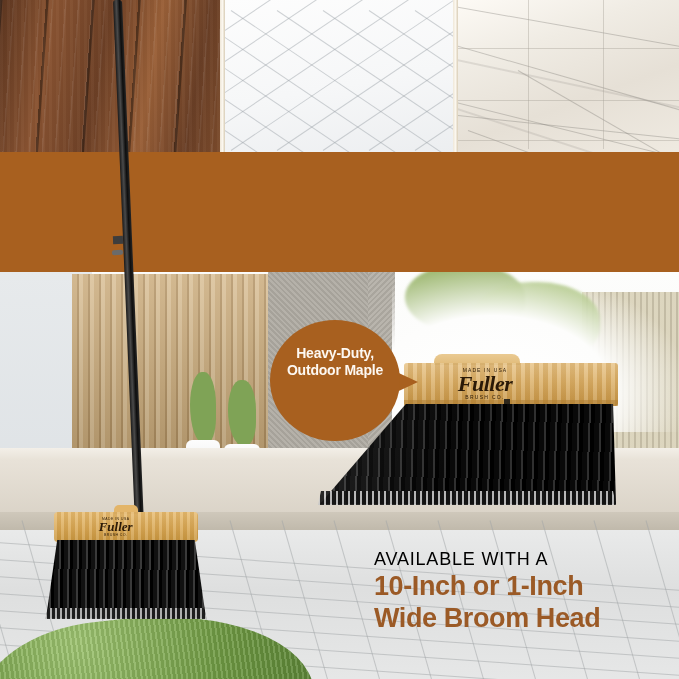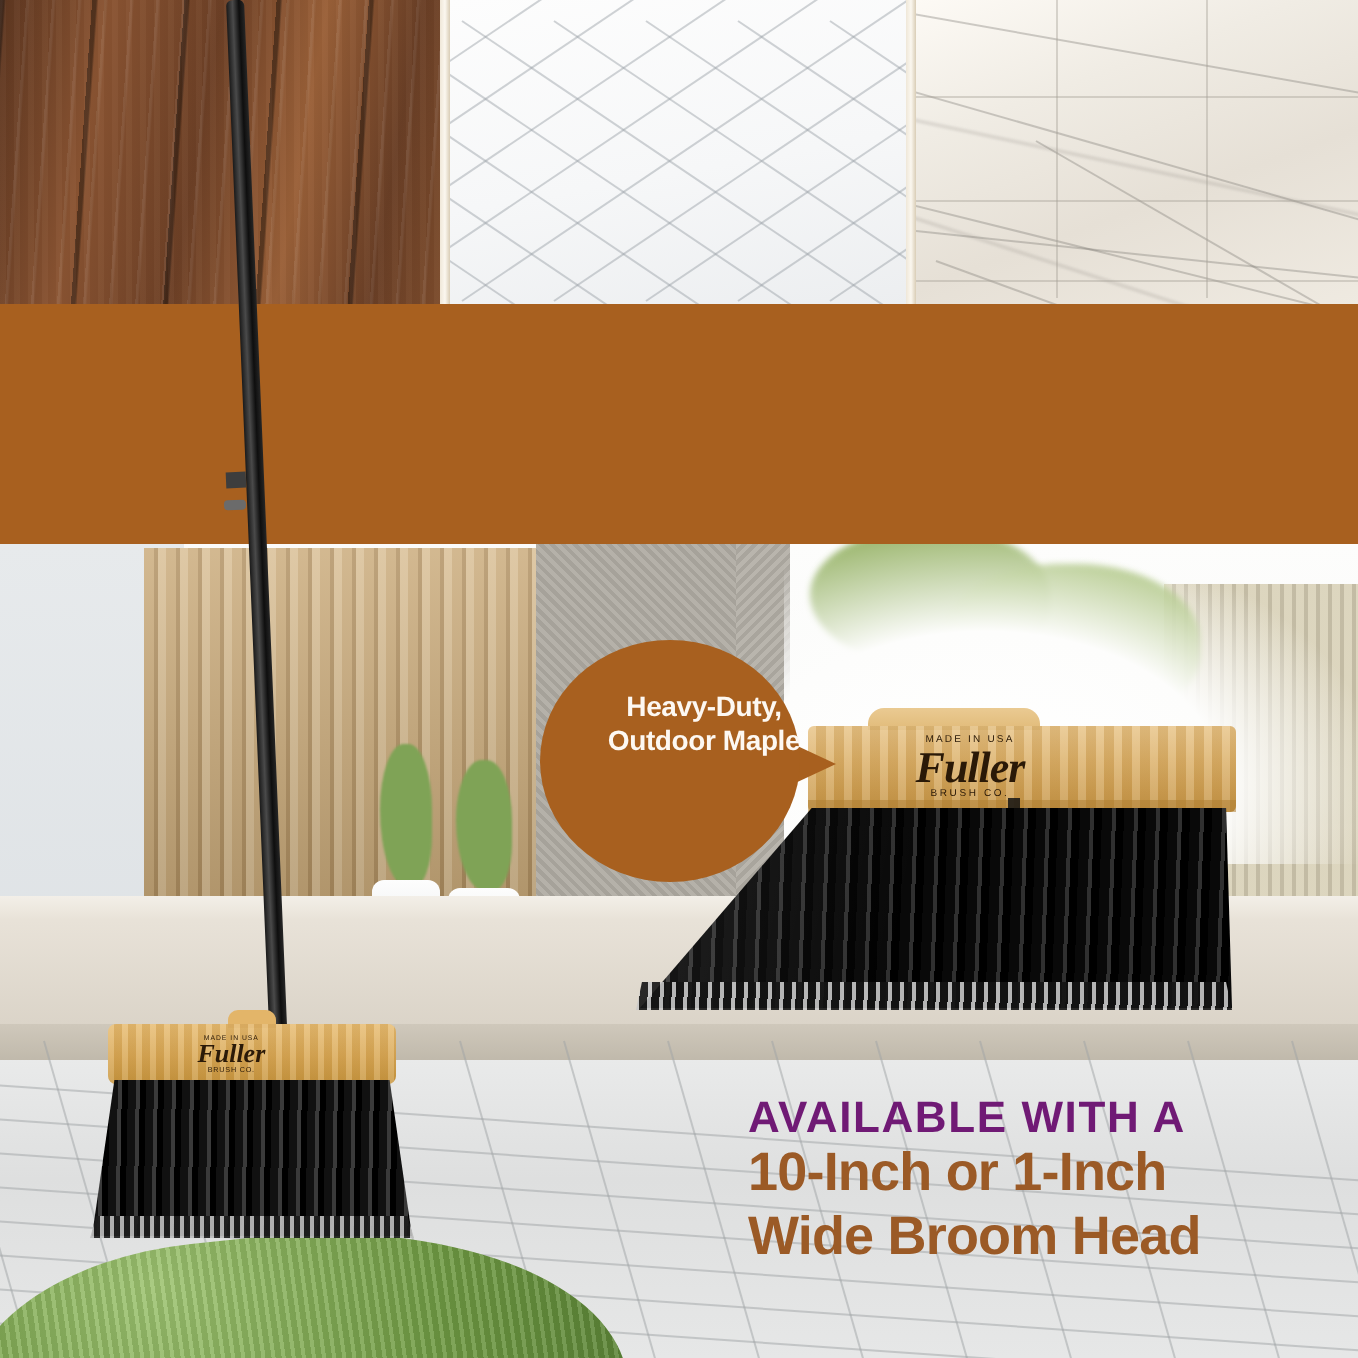--- a/index.html
+++ b/index.html
@@ -138,25 +138,25 @@
     clip-path:polygon(1% 0,99% 0,100% 100%,0% 100%);opacity:.9;}
   .handle-stub{position:absolute;left:186px;top:44px;width:6px;height:62px;background:#141414;opacity:.85;}
 
   
   .callout{position:absolute;left:270px;top:320px;width:130px;height:121px;
     background:#a8601f;border-radius:50%;}
   .callout-tail{position:absolute;left:388px;top:368px;width:0;height:0;
     border-top:14px solid transparent;border-bottom:14px solid transparent;
     border-left:30px solid #a8601f;}
   .callout-text{position:absolute;left:270px;top:345px;width:130px;text-align:center;
-    color:#fdf8f2;font-weight:bold;font-size:14px;line-height:17px;letter-spacing:-.2px;margin-left:17px;}
+    color:#fdf8f2;font-weight:bold;font-size:14px;line-height:17px;letter-spacing:-.2px;}
 
   
   .bottom-text{position:absolute;left:374px;top:548px;width:300px;}
-  .avail{font-size:22px;letter-spacing:.8px;color:#701a75;font-weight:700;line-height:22px;}
+  .avail{font-size:18px;letter-spacing:.8px;color:#000000;font-weight:400;line-height:22px;}
   .sizeline{font-size:27px;line-height:32px;font-weight:bold;color:#9b5a26;letter-spacing:-.4px;}
 </style>
 </head>
 <body>
 
 <div class="stage">
 
   <div class="topstrip">
     <div class="panel panel-wood"></div>
     <div class="divider d1"></div>

